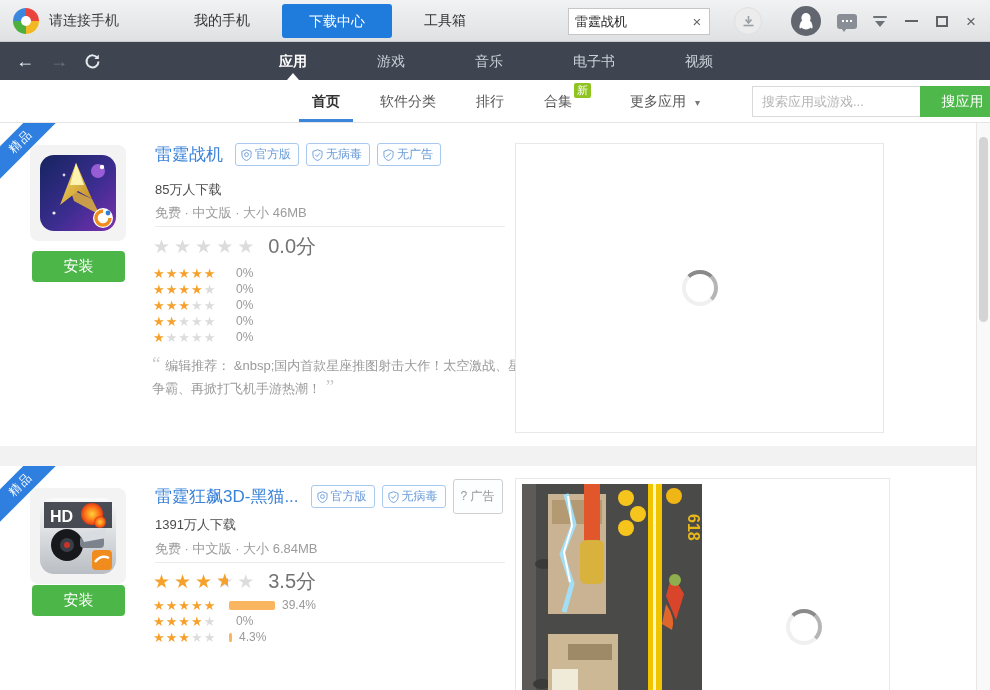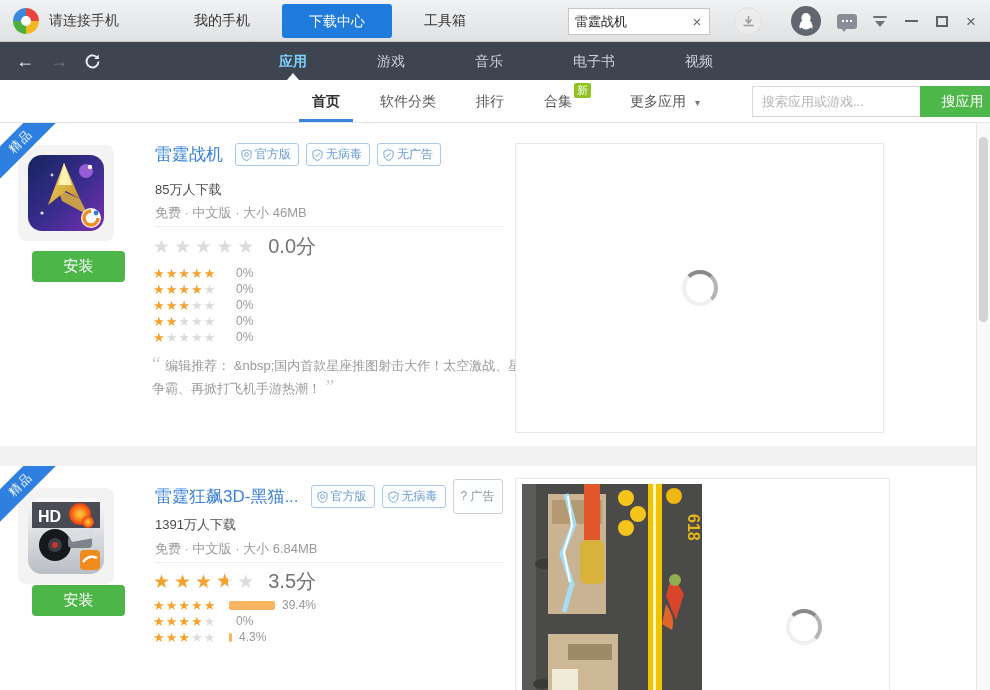--- a/index.html
+++ b/index.html
@@ -31,21 +31,21 @@
   .close-btn { font-size:17px; color:#5f6368; margin-right:6px; cursor:pointer; line-height:1; }
 
   
   .darknav { height:38px; background:#3e4450; position:relative; }
   .nav-icons { position:absolute; left:16px; top:0; height:38px; display:flex; align-items:center; }
   .nv { font-size:18px; margin-right:16px; cursor:pointer; line-height:1; }
   .nv.back { color:#f2f4f7; }
   .nv.fwd { color:#6b7280; }
   .darknav-tabs { position:absolute; left:279px; top:0; height:38px; display:flex; align-items:center; }
   .dtab { font-size:14px; color:#ccd1d9; margin-right:70px; cursor:pointer; position:relative; height:38px; line-height:38px; }
-  .dtab.active { color:#7dd3fc; font-weight:bold;text-align:right; }
+  .dtab.active { color:#ffffff; font-weight:bold;text-align:right; }
   .dtab.active::after { content:""; position:absolute; left:50%; margin-left:-6px; bottom:0; border-left:6px solid transparent; border-right:6px solid transparent; border-bottom:7px solid #fff; }
 
   
   .subnav { height:43px; background:#fff; border-bottom:1px solid #e4e4e4; position:relative; }
   .subnav-items { position:absolute; left:312px; top:0; height:42px; display:flex; align-items:center; }
   .snav { font-size:14px; color:#555; margin-right:40px; position:relative; height:42px; line-height:42px; cursor:pointer; }
   .snav.active { color:#333; font-weight:bold; }
   .snav.active::after { content:""; position:absolute; left:-13px; right:-13px; bottom:0; height:3px; background:#3a86dd; }
   .snav .new-badge { position:absolute; top:3px; right:-19px; background:#8fc31f; color:#fff; font-size:11px; font-weight:normal; padding:1px 3px; border-radius:2px; line-height:13px; }
   .snav.has-badge { margin-right:58px; }
@@ -59,21 +59,21 @@
   .content { position:absolute; top:123px; left:0; right:14px; bottom:0; }
   .result-line { height:48px; line-height:48px; padding-left:16px; font-size:16px; color:#333; }
   .result-line .kw { color:#3a86dd; cursor:pointer; }
 
   .card { position:relative; background:#fff; overflow:hidden; }
   .card1 { height:323px; }
   .card2 { height:320px; margin-top:20px; }
 
   .ribbon { position:absolute; left:-26px; top:7px; width:94px; transform:rotate(-45deg); background:#2e7fe0; color:#fff; font-size:12px; text-align:center; padding:3px 0; letter-spacing:2px; z-index:2; }
 
-  .icon-box { position:absolute; left:18px; top:22px; width:96px; height:96px; background:#f3f3f3; border-radius:8px; display:flex; align-items:center; justify-content:center; }
+  .icon-box { position:absolute; left:30px; top:22px; width:96px; height:96px; background:#f3f3f3; border-radius:8px; display:flex; align-items:center; justify-content:center; }
   .app-icon { width:76px; height:76px; border-radius:14px; overflow:hidden; display:block; }
   .install-btn { position:absolute; left:32px; top:128px; width:93px; height:31px; background:#4cb648; border:0; border-radius:4px; color:#fff; font-size:15px; cursor:pointer; font-family:inherit; }
   .card2 .install-btn { top:119px; }
 
   .title-row { position:absolute; left:155px; top:20px; display:flex; align-items:center; }
   .card2 .title-row { top:13px; }
   .app-title { font-size:17px; color:#3a82d8; cursor:pointer; margin-right:12px; white-space:nowrap; }
   .badge { display:inline-flex; align-items:center; border:1px solid #a9c9ef; color:#6b9bd8; background:#fdfeff; border-radius:3px; font-size:12px; padding:2px 7px 2px 5px; margin-right:7px; white-space:nowrap; }
   .badge svg { margin-right:3px; }
   .badge.gray { border-color:#cfcfcf; color:#999; padding:8px 7px; }

